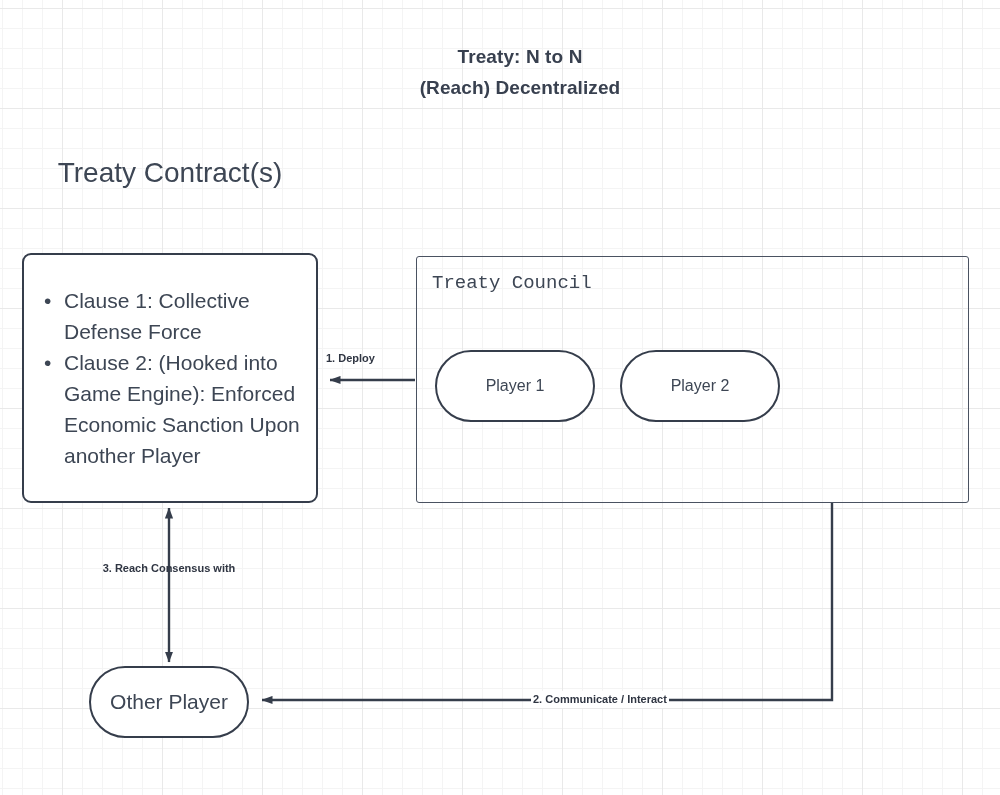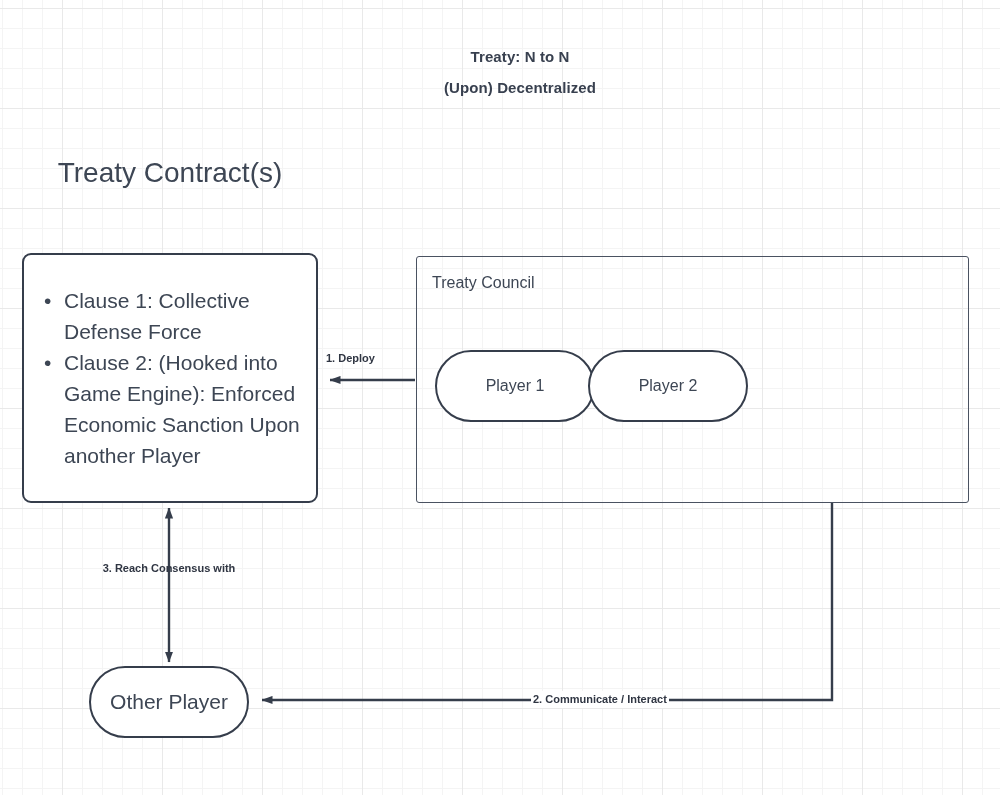--- a/index.html
+++ b/index.html
@@ -29,21 +29,21 @@
     -webkit-font-smoothing: antialiased;
   }
 
   
   .diagram-title {
     position: absolute;
     left: 320px;
     top: 41px;
     width: 400px;
     text-align: center;
-    font-size: 15px;
+    font-size: 19px;
     font-weight: bold;
     line-height: 31px;
     color: #38404f;
     letter-spacing: 0.1px;
   }
   .free-label {
     position: absolute;
     text-align: center;
     font-size: 28px;
     line-height: 31px;
@@ -119,33 +119,34 @@
     height: 247px;
     box-sizing: border-box;
     background: transparent;
     border: 1.4px solid #4a5261;
     border-radius: 3px;
   }
   .council-title {
     position: absolute;
     left: 15px;
     top: 12px;
-    font-size: 16px;
+    font-size: 19px;
     line-height: 28px;
     color: #3d4654;
+    font-family: Liberation Mono, monospace;
   }
 
   .player {
     width: 160px;
     height: 72px;
     top: 350px;
     font-size: 16px;
   }
   .player-1 { left: 435px; }
-  .player-2 { left: 588px; align-items: center; }
+  .player-2 { left: 620px; align-items: center; }
   .player-3 { left: 789px; }
 
   .other-player {
     left: 89px;
     top: 666px;
     width: 160px;
     height: 72px;
     font-size: 21px;
     white-space: nowrap;
   }
@@ -177,21 +178,21 @@
 
     <line x1="415" y1="380" x2="330" y2="380" stroke="#353d4b" stroke-width="2.4" marker-end="url(#arrowhead)"></line>
 
     <path d="M832,503 L832,700 L262,700" fill="none" stroke="#353d4b" stroke-width="2.4" marker-end="url(#arrowhead)"></path>
 
     <line x1="169" y1="508" x2="169" y2="662" stroke="#353d4b" stroke-width="2.4" marker-end="url(#arrowhead)" marker-start="url(#arrowhead-start)"></line>
   </svg>
 
   <div class="diagram-title">
     <div>Treaty: N to N</div>
-    <div>(Upon) Decentralized</div>
+    <div>(Reach) Decentralized</div>
   </div>
 
   <div class="free-label" style="left:20px; top:157px; width:300px;">
     <div>Treaty Contract(s)</div>
   </div>
 
   <div class="node rounded contract-box">
     <ul class="clause-list">
       <li>Clause 1: Collective Defense Force</li>
       <li>Clause 2: (Hooked into Game Engine): Enforced Economic Sanction Upon another Player</li>

